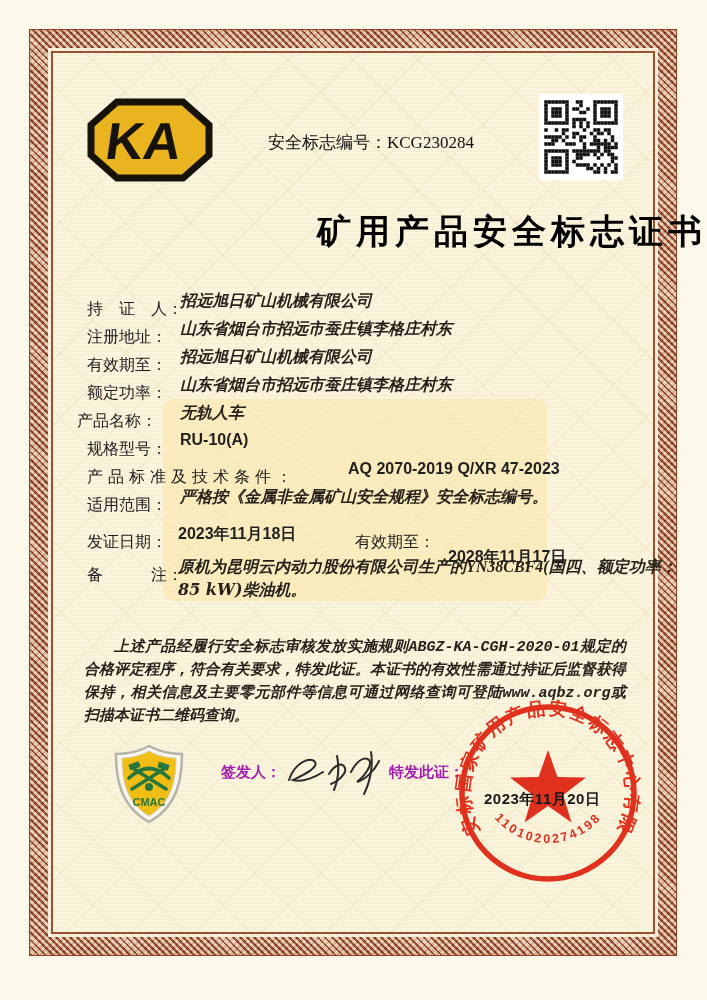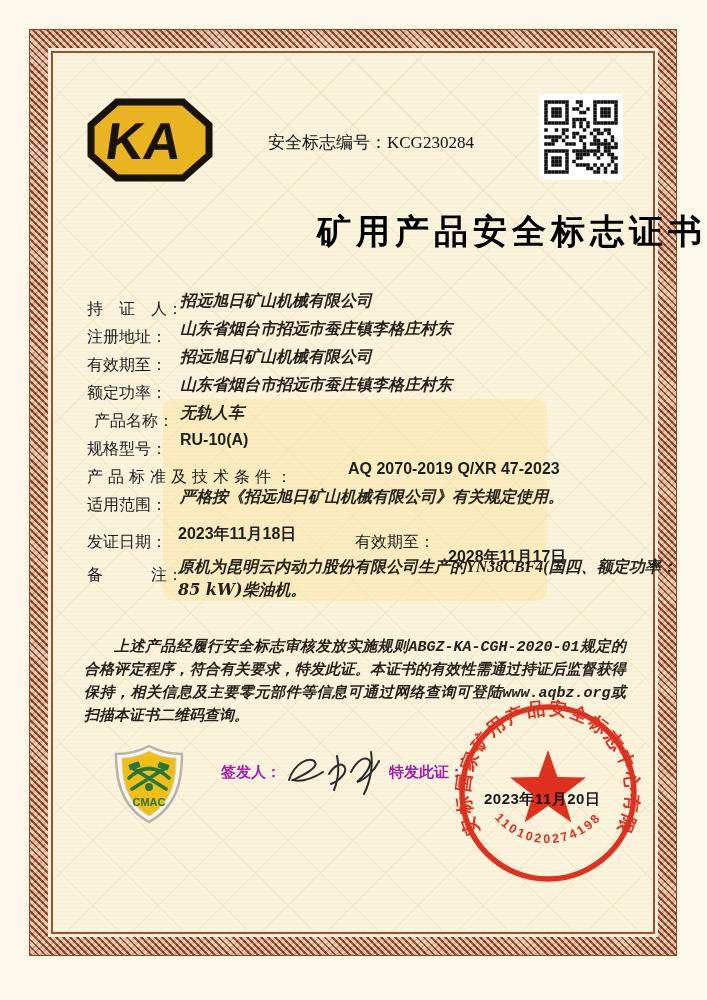--- a/index.html
+++ b/index.html
@@ -291,31 +291,31 @@
 
   <div class="abs lbl" style="top:319px;left:87px;">注册地址：</div>
   <div class="abs val-kai" style="top:319px;left:180px;">山东省烟台市招远市蚕庄镇李格庄村东</div>
 
   <div class="abs lbl" style="top:347px;left:87px;">有效期至：</div>
   <div class="abs val-kai" style="top:347px;left:180px;">招远旭日矿山机械有限公司</div>
 
   <div class="abs lbl" style="top:375px;left:87px;">额定功率：</div>
   <div class="abs val-kai" style="top:375px;left:180px;">山东省烟台市招远市蚕庄镇李格庄村东</div>
 
-  <div class="abs lbl" style="top:403px;left:94px;">产品名称：</div>
+  <div class="abs lbl" style="top:403px;left:77px;">产品名称：</div>
   <div class="abs val-kai" style="top:403px;left:180px;">无轨人车</div>
 
   <div class="abs lbl" style="top:431px;left:87px;">规格型号：</div>
   <div class="abs val-hei" style="top:431px;left:180px;">RU-10(A)</div>
 
   <div class="abs lbl" style="top:459px;left:87px;letter-spacing:5px;">产品标准及技术条件：</div>
   <div class="abs val-hei" style="top:460px;left:348px;">AQ 2070-2019 Q/XR 47-2023</div>
 
   <div class="abs lbl" style="top:487px;left:87px;">适用范围：</div>
-  <div class="abs val-kai" style="top:487px;left:180px;">严格按《招远旭日矿山机械有限公司》有关规定使用。</div>
+  <div class="abs val-kai" style="top:487px;left:180px;">严格按《金属非金属矿山安全规程》安全标志编号。</div>
 
   <div class="abs lbl" style="top:524px;left:87px;">发证日期：</div>
   <div class="abs val-hei" style="top:524px;left:178px;">2023年11月18日</div>
   <div class="abs lbl" style="top:524px;left:355px;">有效期至：</div>
   <div class="abs val-hei" style="top:524px;left:448px;margin-top:23px;">2028年11月17日</div>
 
   <div class="abs lbl" style="top:557px;left:87px;">备　　　注：</div>
   <div class="abs val-kai" style="top:557px;left:178px;font-family:Liberation Serif, serif;">原机为昆明云内动力股份有限公司生产的YN38CBF4(国四、额定功率：</div>
   <div class="abs val-kai" style="top:580px;left:178px;">85 kW)柴油机。</div>
 

